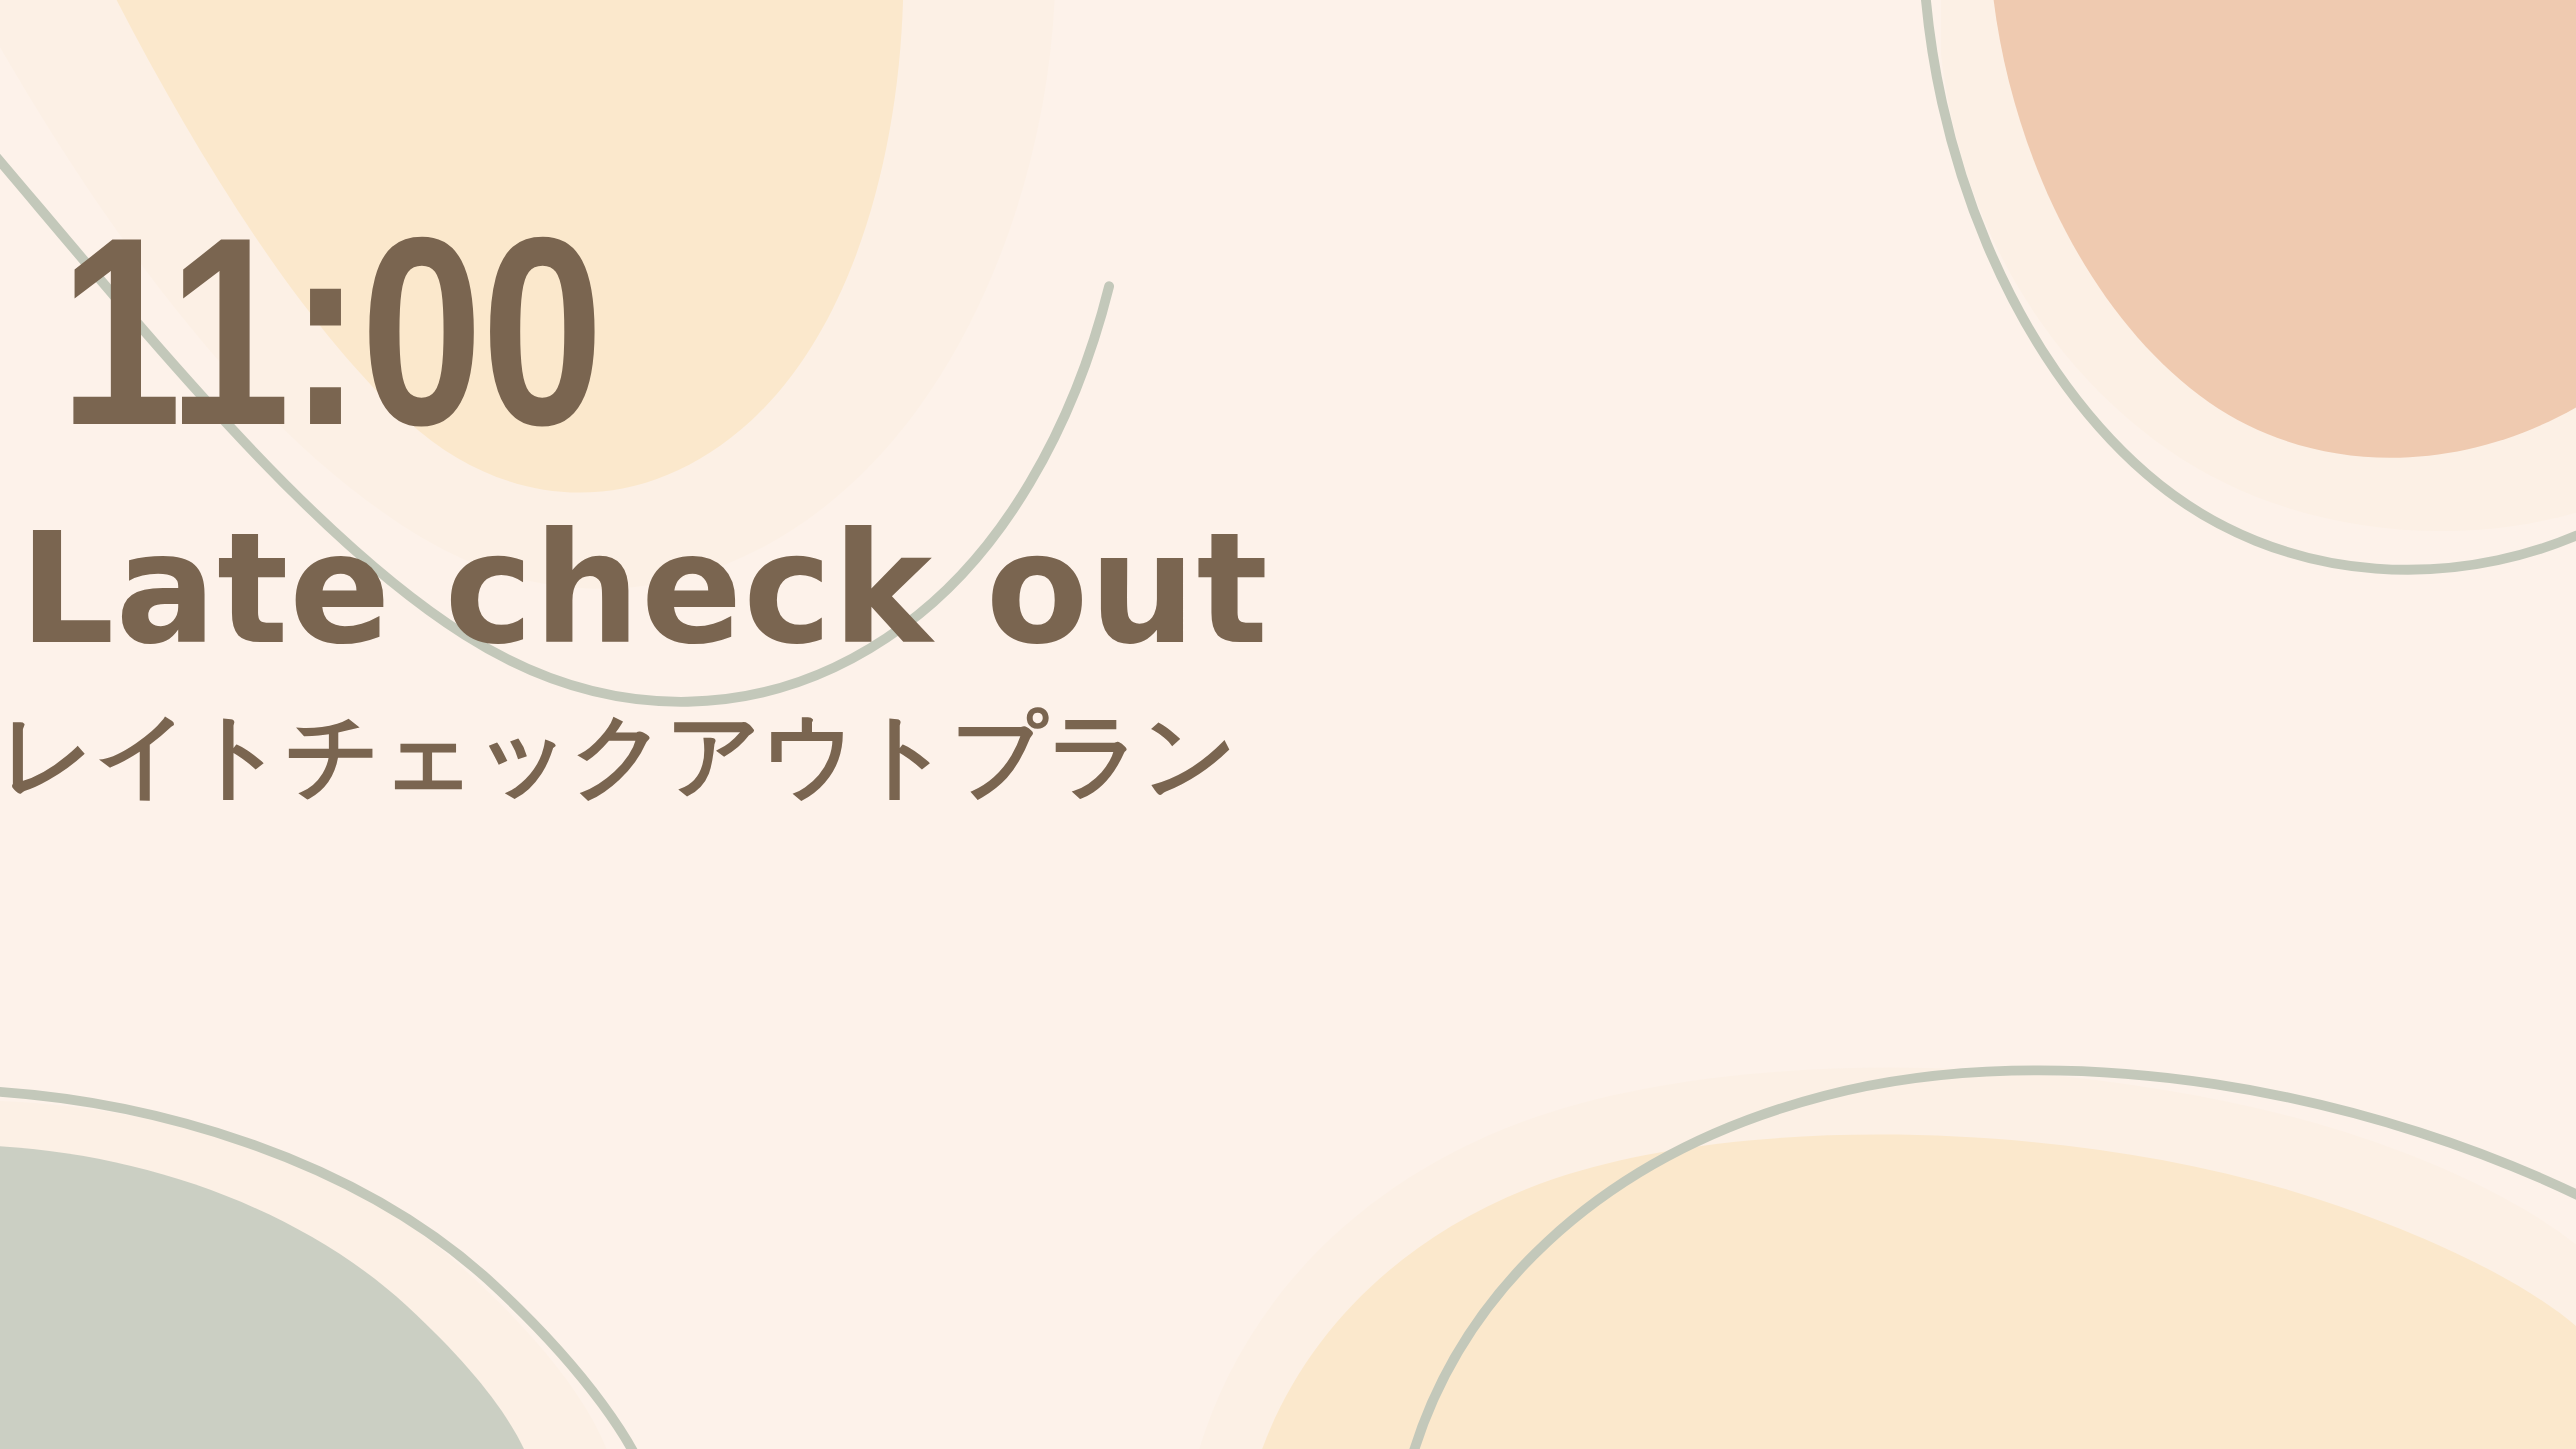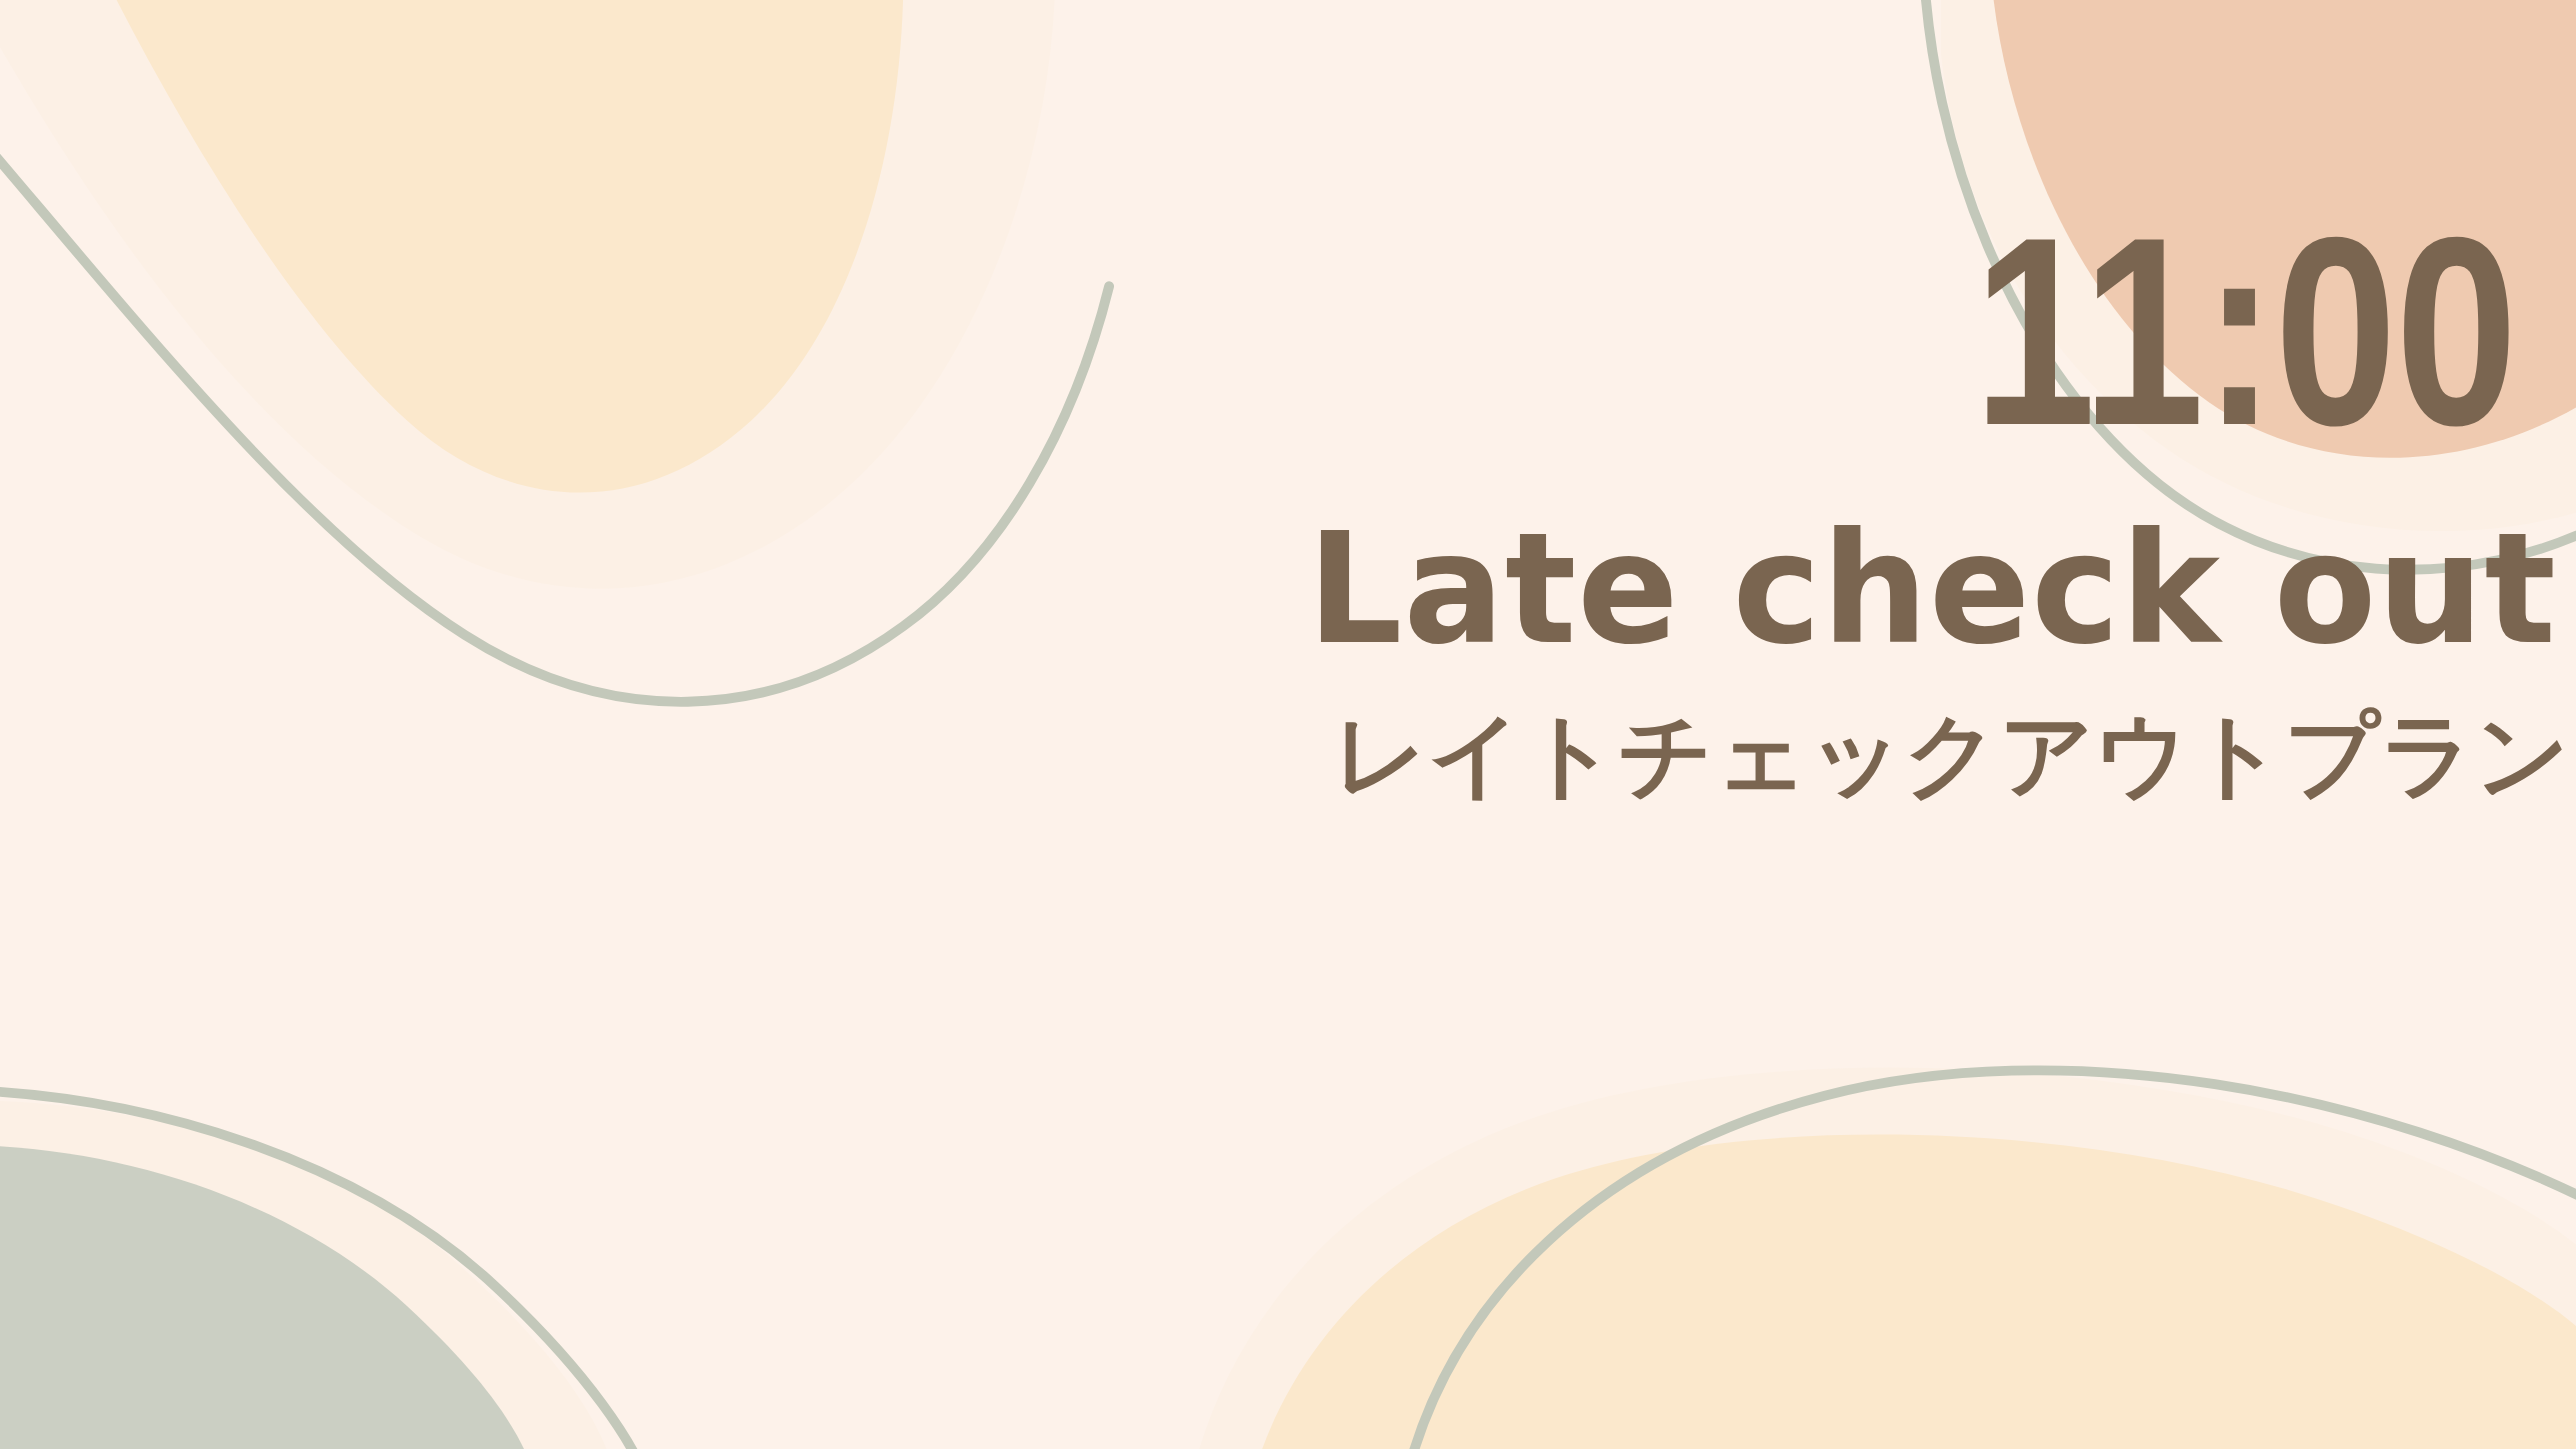--- a/index.html
+++ b/index.html
@@ -21,21 +21,21 @@
     width: 2576px;
     height: 1450px;
     display: block;
     pointer-events: none;
   }
   #content {
     position: absolute;
     inset: 0;
     display: flex;
     flex-direction: column;
-    align-items: flex-end;
+    align-items: flex-start;
     justify-content: flex-start;
     padding-top: 204px;
     box-sizing: border-box;
   }
   .time {
     font-family: "Liberation Sans Narrow", "Liberation Sans", "DejaVu Sans Condensed", sans-serif;
     font-weight: 700;
     font-size: 268px;
     line-height: 0.95;
     letter-spacing: -1.8px;
@@ -57,21 +57,21 @@
     white-space: nowrap;
     transform: scaleX(0.97);
   }
   .subline {
     font-family: "DejaVu Sans", "Liberation Sans", sans-serif;
     font-weight: 700;
     font-size: 93px;
     line-height: 1.1;
     letter-spacing: 0px;
     color: #7A6550;
-    margin: 6px;
+    margin: 0;
     margin-top: 32px;
     white-space: nowrap;
   }
 </style>
 </head>
 <body>
 
 <div id="stage">
 
   <svg id="bg-art" viewBox="0 0 2880 1621" preserveAspectRatio="none">

